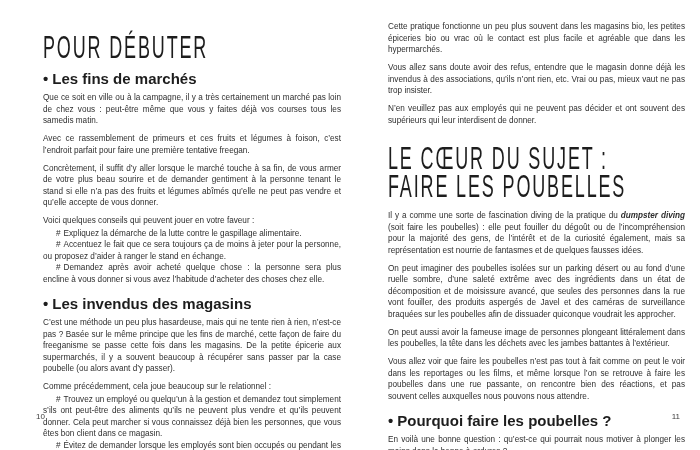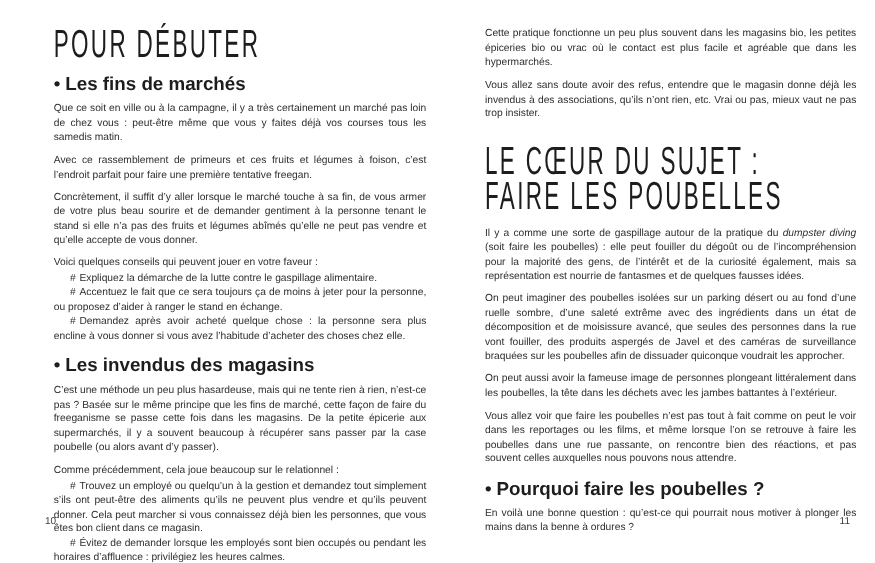--- a/index.html
+++ b/index.html
@@ -31,21 +31,21 @@
     font-family: "Liberation Sans", sans-serif;
     font-weight: 400;
     color: #1d1d1d;
     font-size: 29px;
     line-height: 28px;
     letter-spacing: 3px;
     white-space: nowrap;
     transform: scale(0.62, 1.08);
     transform-origin: 0 0;
   }
-  .title-block { margin: 0 0 9px 0; }
+  .title-block { margin: 11px 0 9px 0; }
   .title-block.chapter { margin: 17px 0 11px 0; }
 
   .section-heading {
     font-size: 15px;
     line-height: 13px;
     font-weight: bold;
     color: #1d1d1d;
     margin: 12px 0 7px 0;
     text-align: left;
   }
@@ -58,21 +58,21 @@
     text-align: justify;
     margin: 0 0 6.5px 0;
   }
   .body-text .intro { margin-bottom: 1px; }
   .list-item {
     text-indent: 13px;
     margin-bottom: 0 !important;
   }
   .list-group { margin: 0 0 6.5px 0; }
   .li-marker { margin-right: 3px; }
-  .italic { font-style: italic; }
+  .italic { font-style: italic; font-weight: bold; }
 
   .pagenum {
     position: absolute;
     top: 412px;
     font-size: 8px;
     color: #3c3c3c;
   }
   .pagenum-left  { left: 36px; text-align: right; }
   .pagenum-right { right: 20px; }
 </style>
@@ -107,27 +107,28 @@
     <div class="list-group">
       <div class="list-item"><span class="li-marker">#</span><span>Trouvez un employé ou quelqu’un à la gestion et demandez tout simplement s’ils ont peut-être des aliments qu’ils ne peuvent plus vendre et qu’ils peuvent donner. Cela peut marcher si vous connaissez déjà bien les personnes, que vous êtes bon client dans ce magasin.</span></div>
       <div class="list-item"><span class="li-marker">#</span><span>Évitez de demander lorsque les employés sont bien occupés ou pendant les horaires d’affluence : privilégiez les heures calmes.</span></div>
     </div>
 
   </div>
 
   <div class="page page-right body-text">
     <p>Cette pratique fonctionne un peu plus souvent dans les magasins bio, les petites épiceries bio ou vrac où le contact est plus facile et agréable que dans les hypermarchés.</p>
     <p>Vous allez sans doute avoir des refus, entendre que le magasin donne déjà les invendus à des associations, qu’ils n’ont rien, etc. Vrai ou pas, mieux vaut ne pas trop insister.</p>
+    <p>N’en veuillez pas aux employés qui ne peuvent pas décider et ont souvent des supérieurs qui leur interdisent de donner.</p>
 
     <div class="title-block chapter">
       <div class="hand-title">LE CŒUR DU SUJET :</div>
       <div class="hand-title">FAIRE LES POUBELLES</div>
     </div>
 
-    <p><span>Il y a comme une sorte de gaspillage autour de la pratique du </span><span class="italic">dumpster diving</span><span> (soit faire les poubelles) : elle peut fouiller du dégoût ou de l’incompréhension pour la majorité des gens, de l’intérêt et de la curiosité également, mais sa représentation est nourrie de fantasmes et de quelques fausses idées.</span></p>
+    <p><span>Il y a comme une sorte de fascination diving de la pratique du </span><span class="italic">dumpster diving</span><span> (soit faire les poubelles) : elle peut fouiller du dégoût ou de l’incompréhension pour la majorité des gens, de l’intérêt et de la curiosité également, mais sa représentation est nourrie de fantasmes et de quelques fausses idées.</span></p>
     <p>On peut imaginer des poubelles isolées sur un parking désert ou au fond d’une ruelle sombre, d’une saleté extrême avec des ingrédients dans un état de décomposition et de moisissure avancé, que seules des personnes dans la rue vont fouiller, des produits aspergés de Javel et des caméras de surveillance braquées sur les poubelles afin de dissuader quiconque voudrait les approcher.</p>
     <p>On peut aussi avoir la fameuse image de personnes plongeant littéralement dans les poubelles, la tête dans les déchets avec les jambes battantes à l’extérieur.</p>
     <p>Vous allez voir que faire les poubelles n’est pas tout à fait comme on peut le voir dans les reportages ou les films, et même lorsque l’on se retrouve à faire les poubelles dans une rue passante, on rencontre bien des réactions, et pas souvent celles auxquelles nous pouvons nous attendre.</p>
 
     <h3 class="section-heading"><span class="h-bullet">•</span><span>Pourquoi faire les poubelles ?</span></h3>
 
     <p>En voilà une bonne question : qu’est-ce qui pourrait nous motiver à plonger les mains dans la benne à ordures ?</p>
   </div>
 
   <div class="pagenum pagenum-left">10</div>

